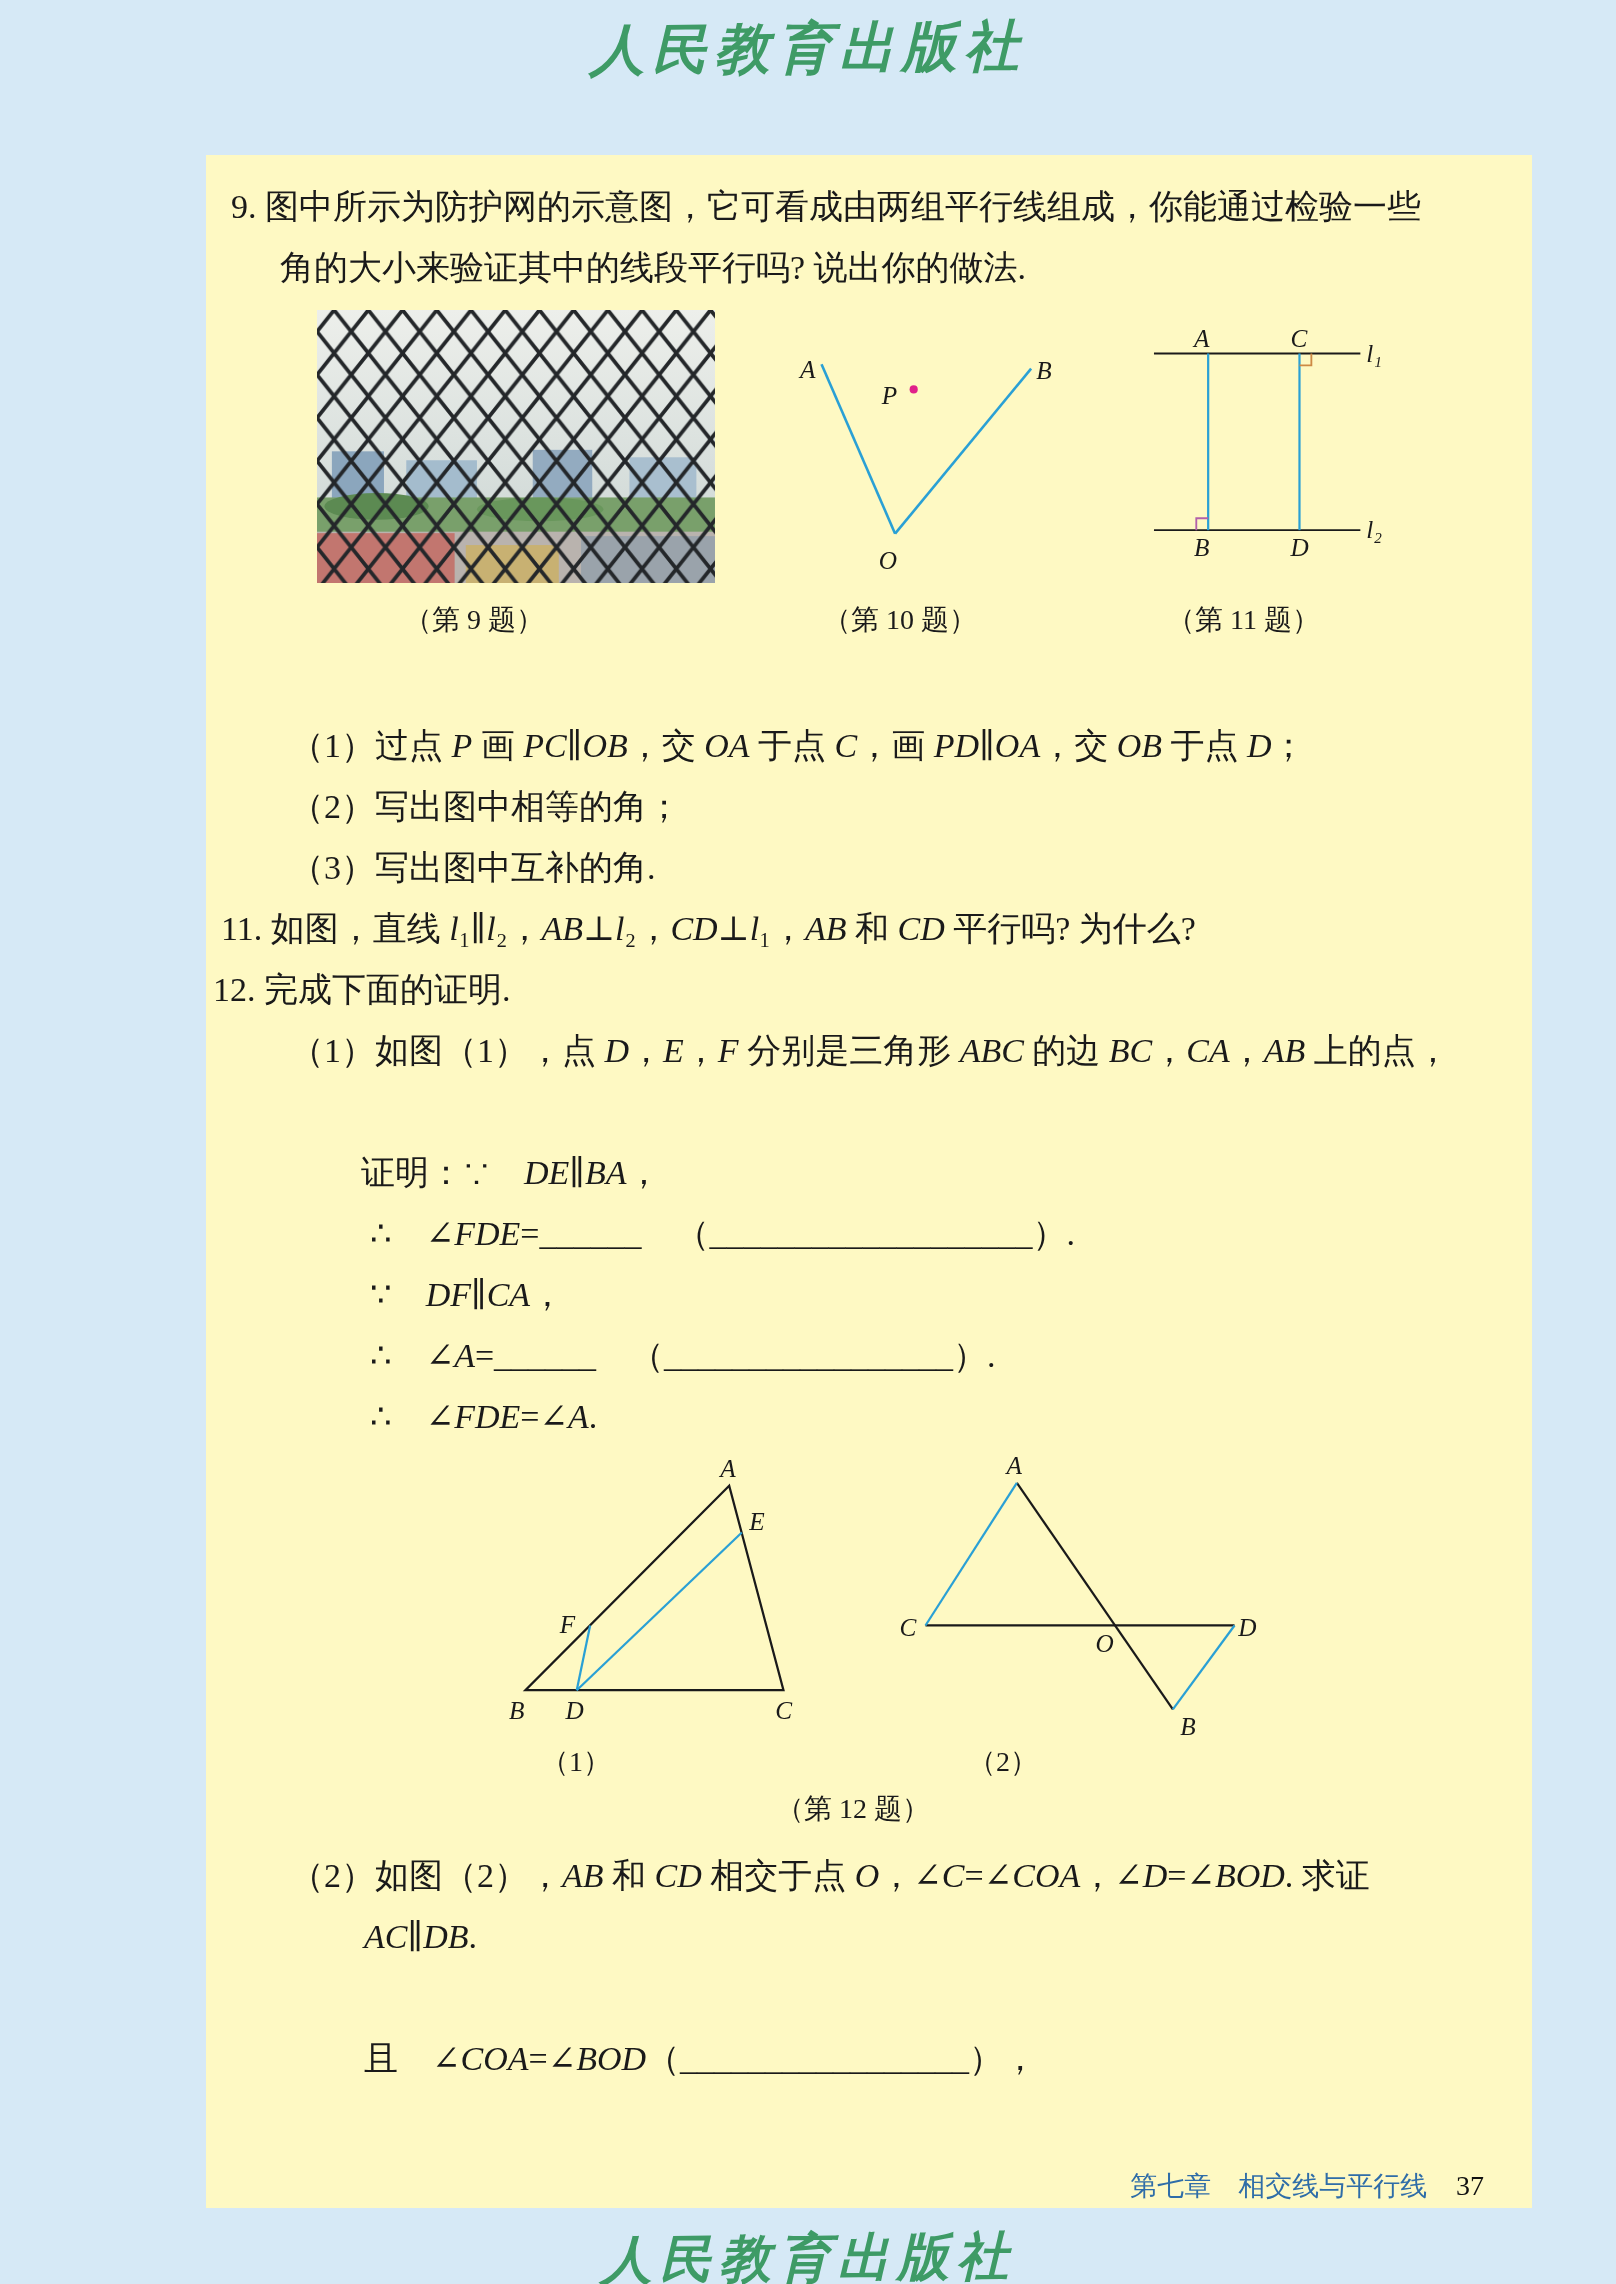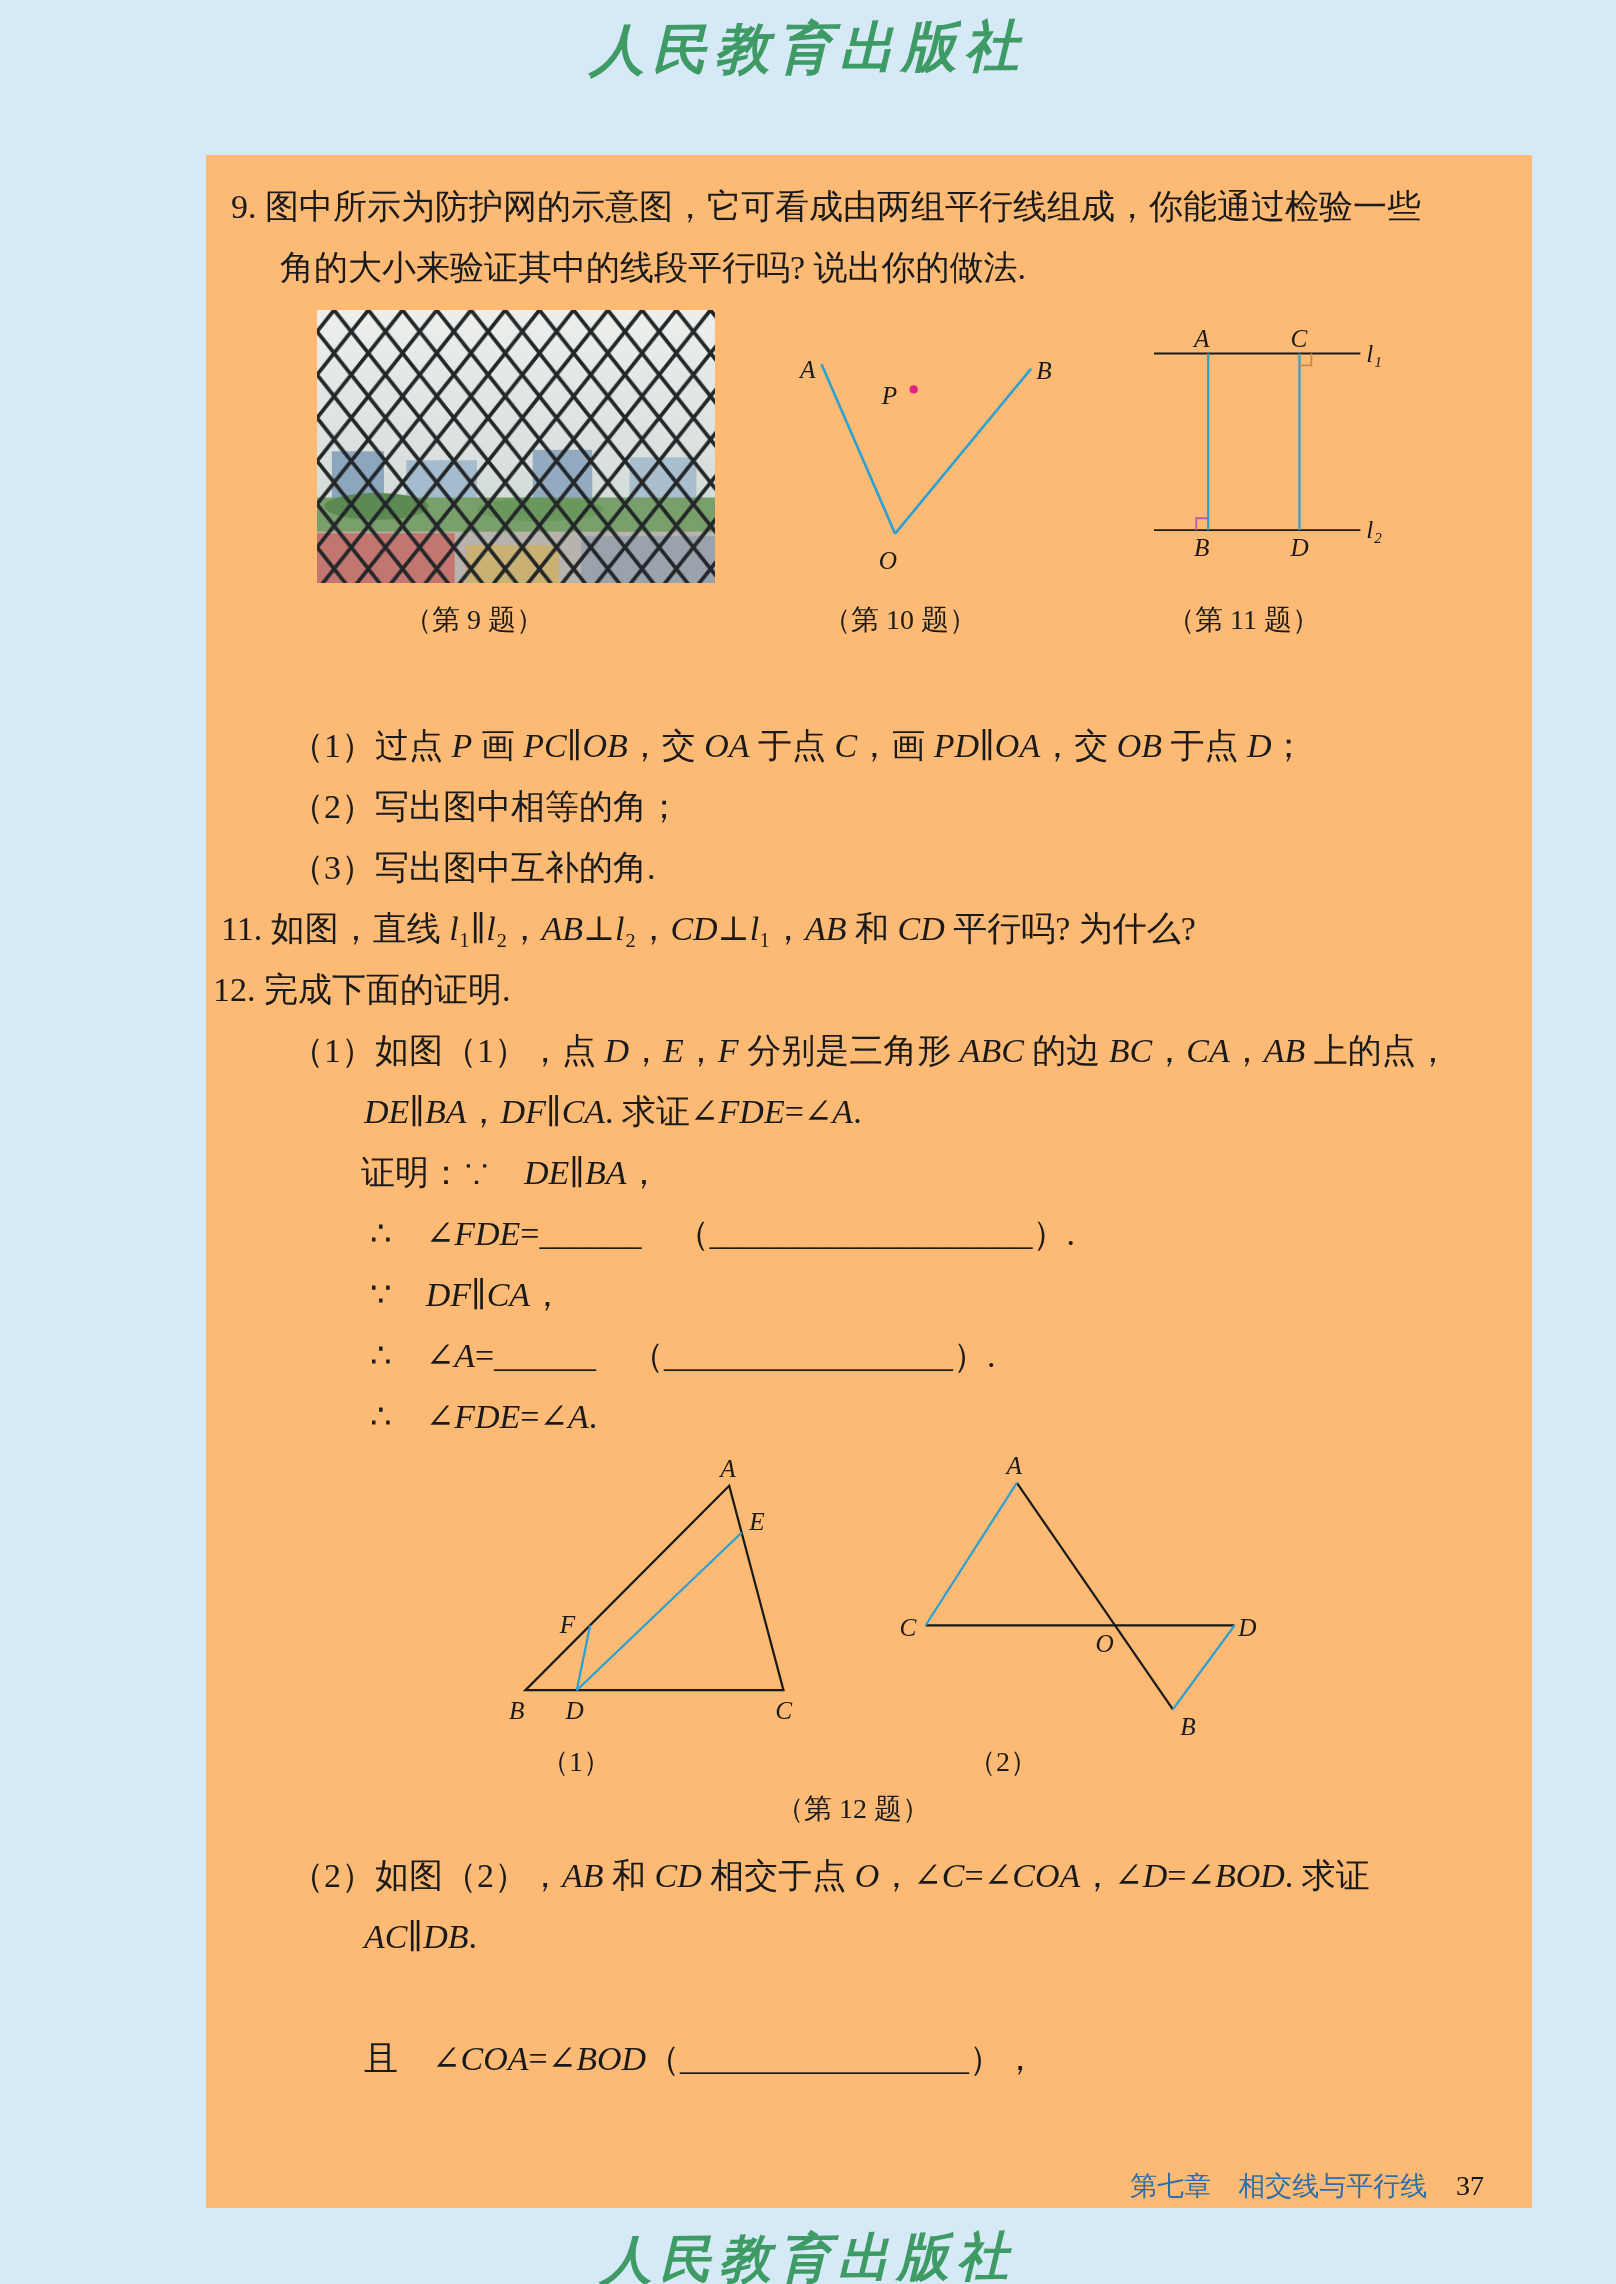--- a/index.html
+++ b/index.html
@@ -19,21 +19,21 @@
     color:#3e9b66;
     letter-spacing:7.4px;
     transform:rotate(-0.6deg);
     white-space:nowrap;
   }
   .logo.top { top:12px; font-size:55px; }
   .logo.bottom { top:2224px; font-size:52px; }
   .panel {
     position:absolute; left:206px; top:155px;
     width:1326px; height:2053px;
-    background:#fdba74;
+    background:#fef9c3;
   }
   .line {
     position:absolute;
     font-size:34px; line-height:1.25;
     white-space:nowrap;
   }
   .line i { font-style:italic; }
   .caption {
     position:absolute; width:223px;
     font-size:28px; text-align:left;
@@ -114,21 +114,20 @@
   <div class="caption" style="left:198px;top:446px">（第 9 题）</div>
   <div class="caption" style="left:617px;top:446px">（第 10 题）</div>
   <div class="caption" style="left:961px;top:446px">（第 11 题）</div>
 
   <div class="line" style="left:84px;top:570px">（1）过点 <i>P</i> 画 <i>PC</i>∥<i>OB</i>，交 <i>OA</i> 于点 <i>C</i>，画 <i>PD</i>∥<i>OA</i>，交 <i>OB</i> 于点 <i>D</i>；</div>
   <div class="line" style="left:84px;top:631px">（2）写出图中相等的角；</div>
   <div class="line" style="left:84px;top:692px">（3）写出图中互补的角.</div>
   <div class="line" style="left:15px;top:753px">11. 如图，直线 <i>l</i>₁∥<i>l</i>₂，<i>AB</i>⊥<i>l</i>₂，<i>CD</i>⊥<i>l</i>₁，<i>AB</i> 和 <i>CD</i> 平行吗? 为什么?</div>
   <div class="line" style="left:7px;top:814px">12. 完成下面的证明.</div>
   <div class="line" style="left:84px;top:875px">（1）如图（1），点 <i>D</i>，<i>E</i>，<i>F</i> 分别是三角形 <i>ABC</i> 的边 <i>BC</i>，<i>CA</i>，<i>AB</i> 上的点，</div>
-  <div class="line" style="left:158px;top:936px"><i>DE</i>∥<i>BA</i>，<i>DF</i>∥<i>CA</i>. 求证∠<i>FDE</i>=∠<i>A</i>.</div>
   <div class="line" style="left:155px;top:997px">证明：∵　<i>DE</i>∥<i>BA</i>，</div>
   <div class="line" style="left:164px;top:1058px">∴　∠<i>FDE</i>=______　（___________________）.</div>
   <div class="line" style="left:164px;top:1119px">∵　<i>DF</i>∥<i>CA</i>，</div>
   <div class="line" style="left:164px;top:1180px">∴　∠<i>A</i>=______　（_________________）.</div>
   <div class="line" style="left:164px;top:1241px">∴　∠<i>FDE</i>=∠<i>A</i>.</div>
 
   <svg class="fig" style="left:297px;top:1298px" width="320" height="290" viewBox="0 0 430 390">
     <path d="M304,44 L30,319 L377,319 Z" fill="none" stroke="#1a1a1a" stroke-width="3"></path>
     <line x1="99" y1="319" x2="321" y2="107" stroke="#2aa0d5" stroke-width="3"></line>
     <line x1="99" y1="319" x2="117" y2="232" stroke="#2aa0d5" stroke-width="3"></line>

